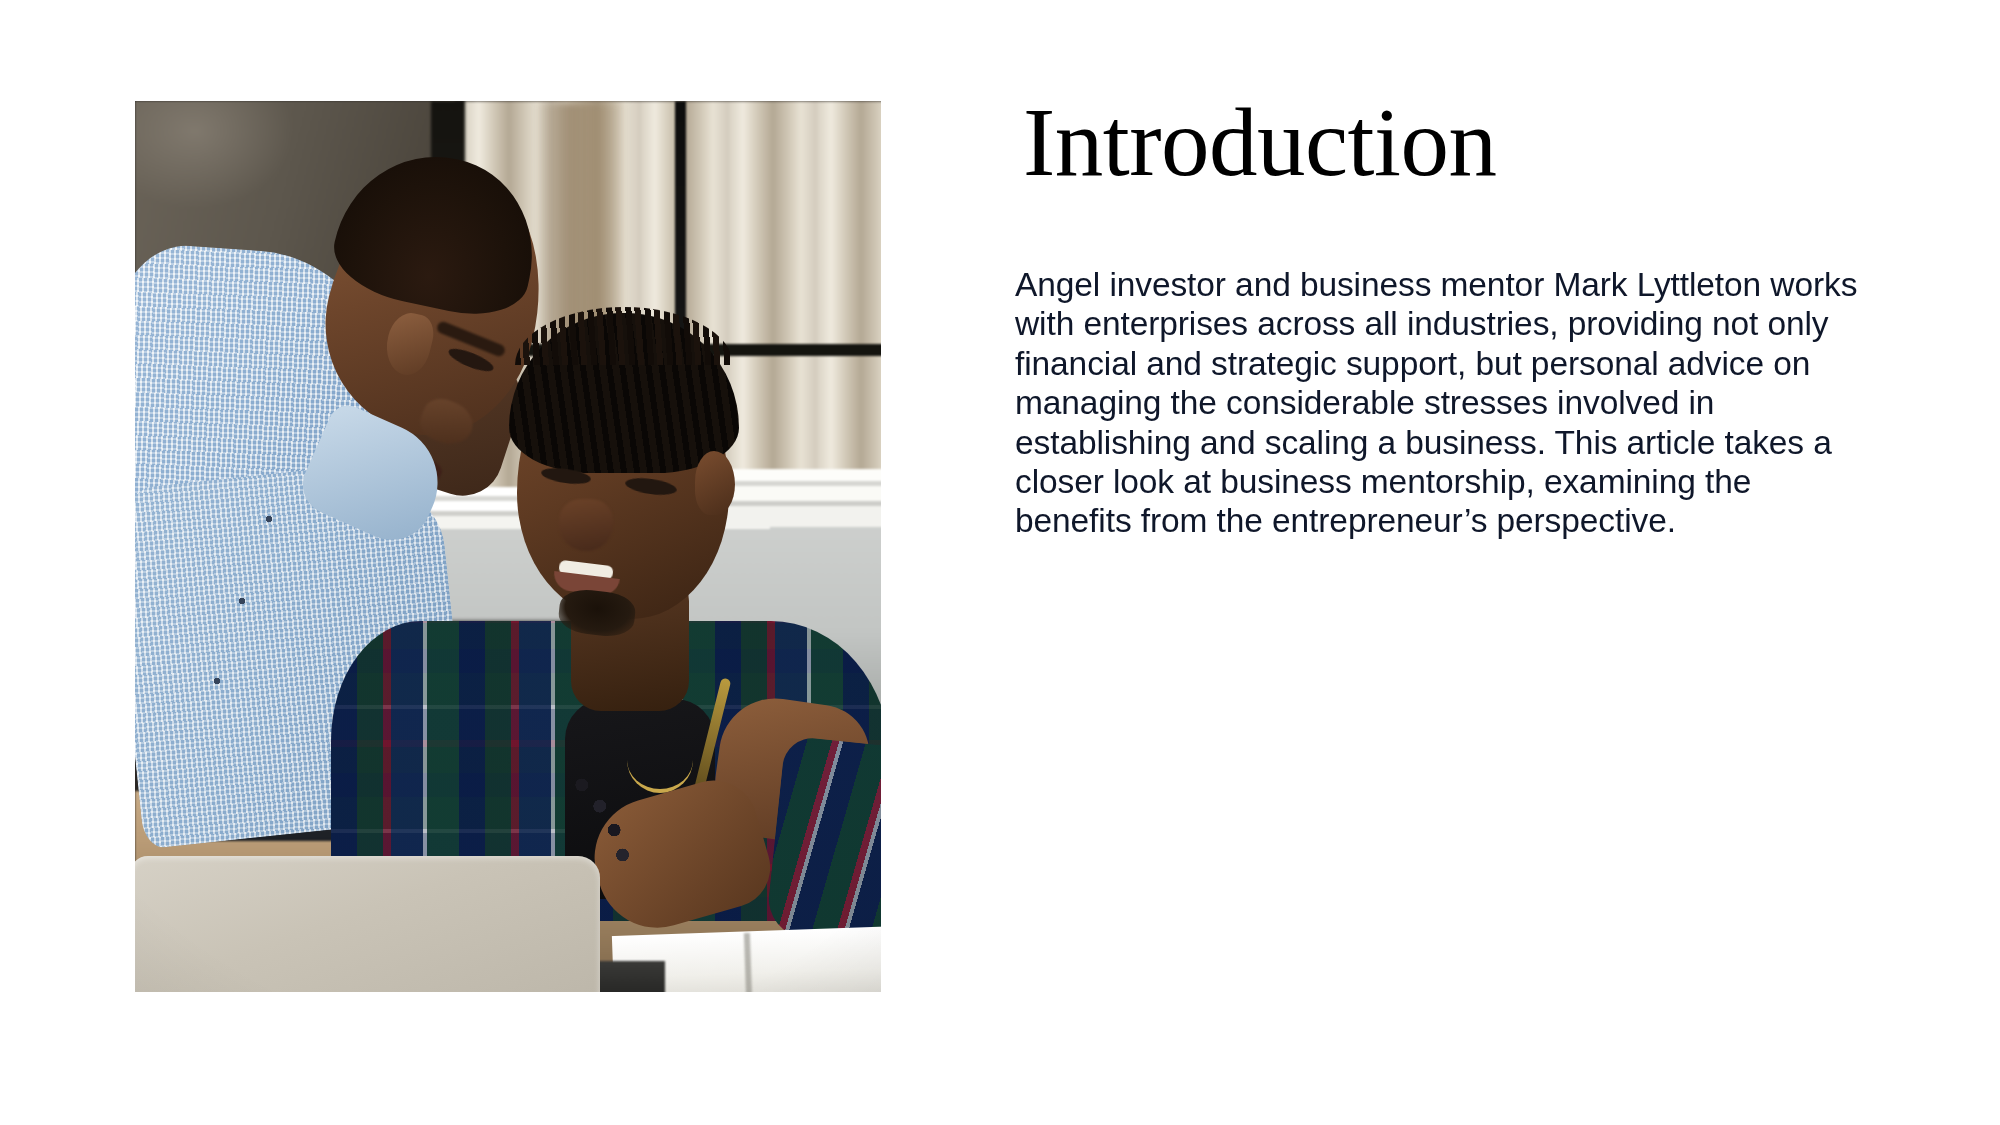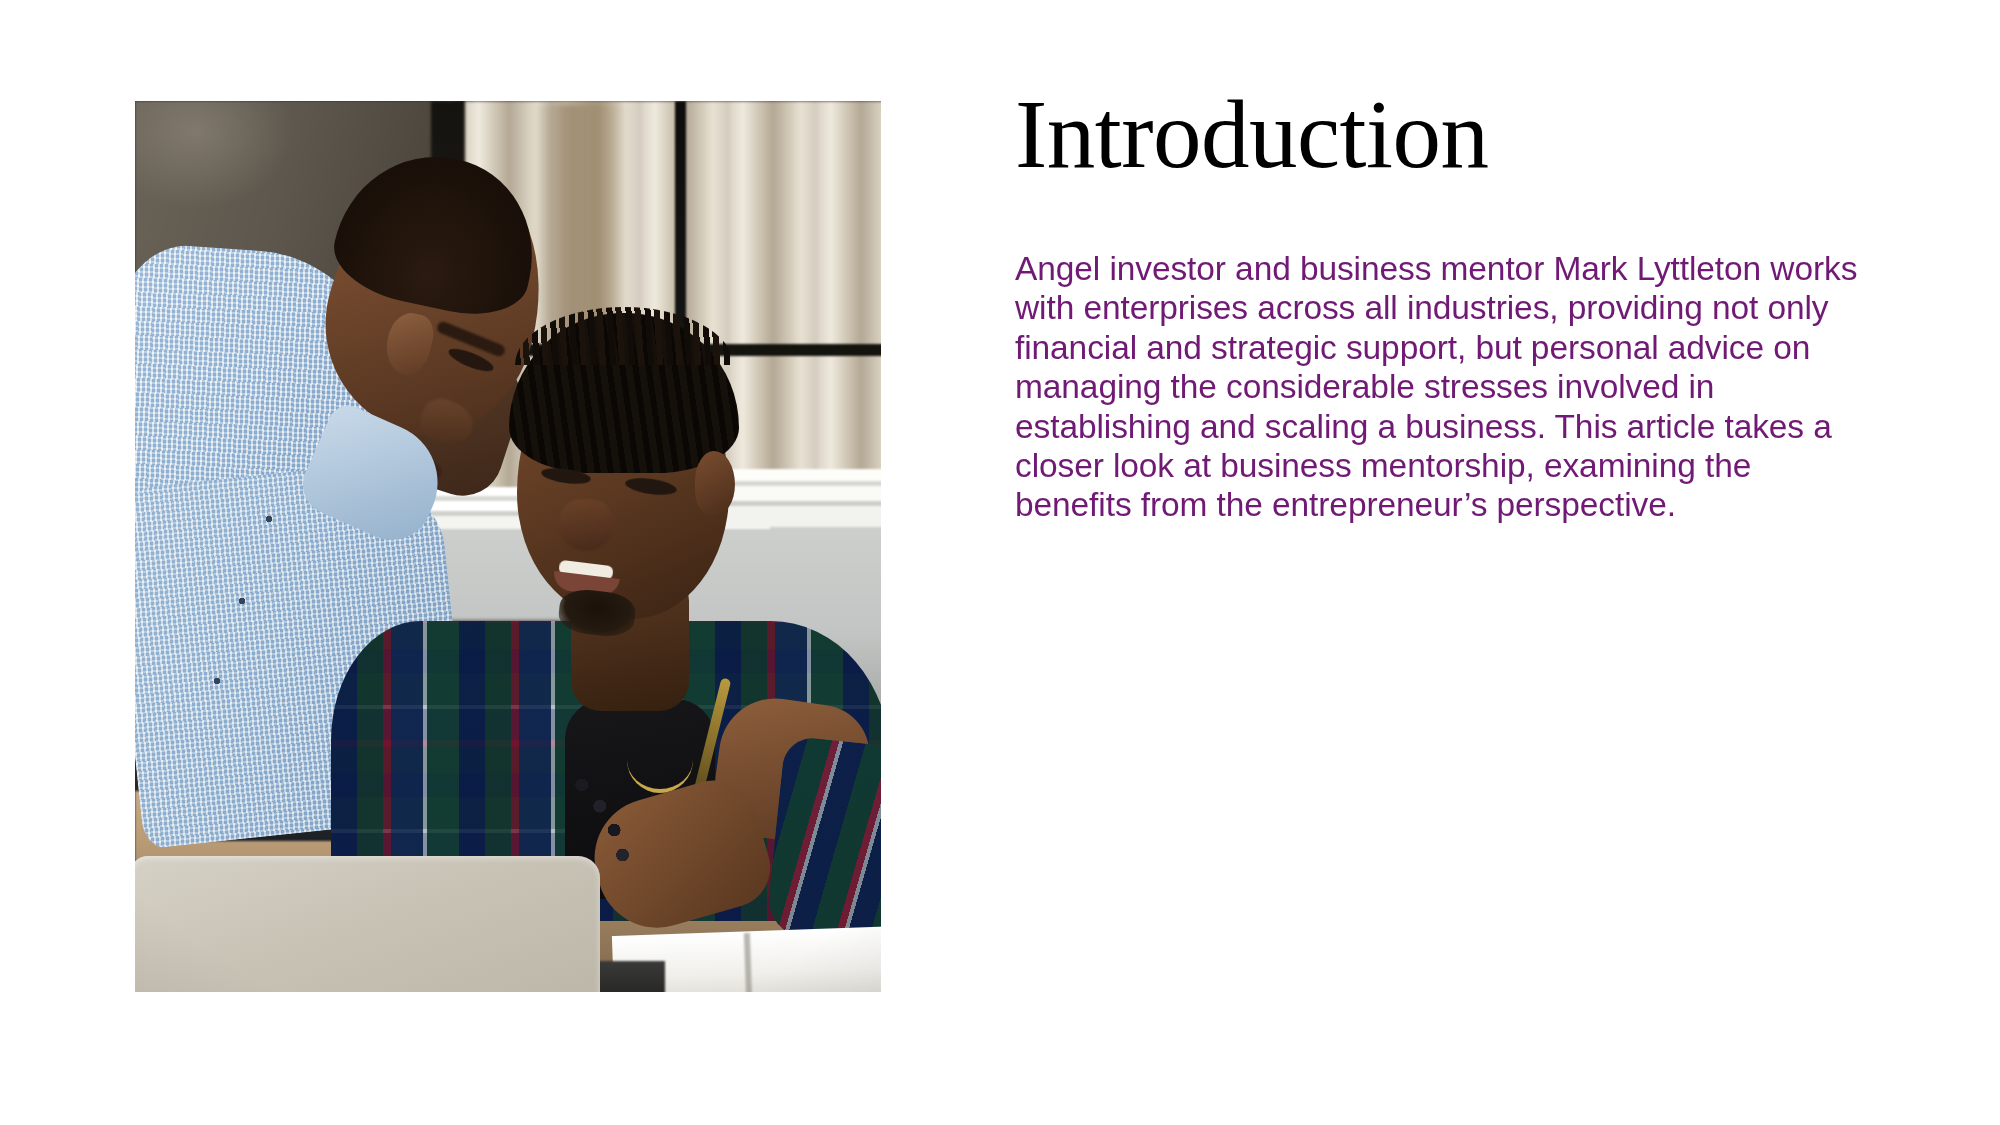--- a/index.html
+++ b/index.html
@@ -501,29 +501,29 @@
     top: 86px;
     width: 860px;
   }
   .page-title {
     font-family: "Liberation Serif", "DejaVu Serif", serif;
     font-size: 97px;
     line-height: 1.0;
     font-weight: 400;
     color: #000000;
     letter-spacing: -0.5px;
-    margin: 0;
+    margin: 8px;
   }
   .body-paragraph {
     margin: 0;
     padding-top: 66px;
     font-family: "Liberation Sans", sans-serif;
     font-size: 33.5px;
     line-height: 39.4px;
-    color: #701a75;
+    color: #0f172a;
     letter-spacing: -0.1px;
     width: 845px;
   }
 </style>
 </head>
 <body>
 
 <div class="slide">
 
   <div class="photo-frame">

